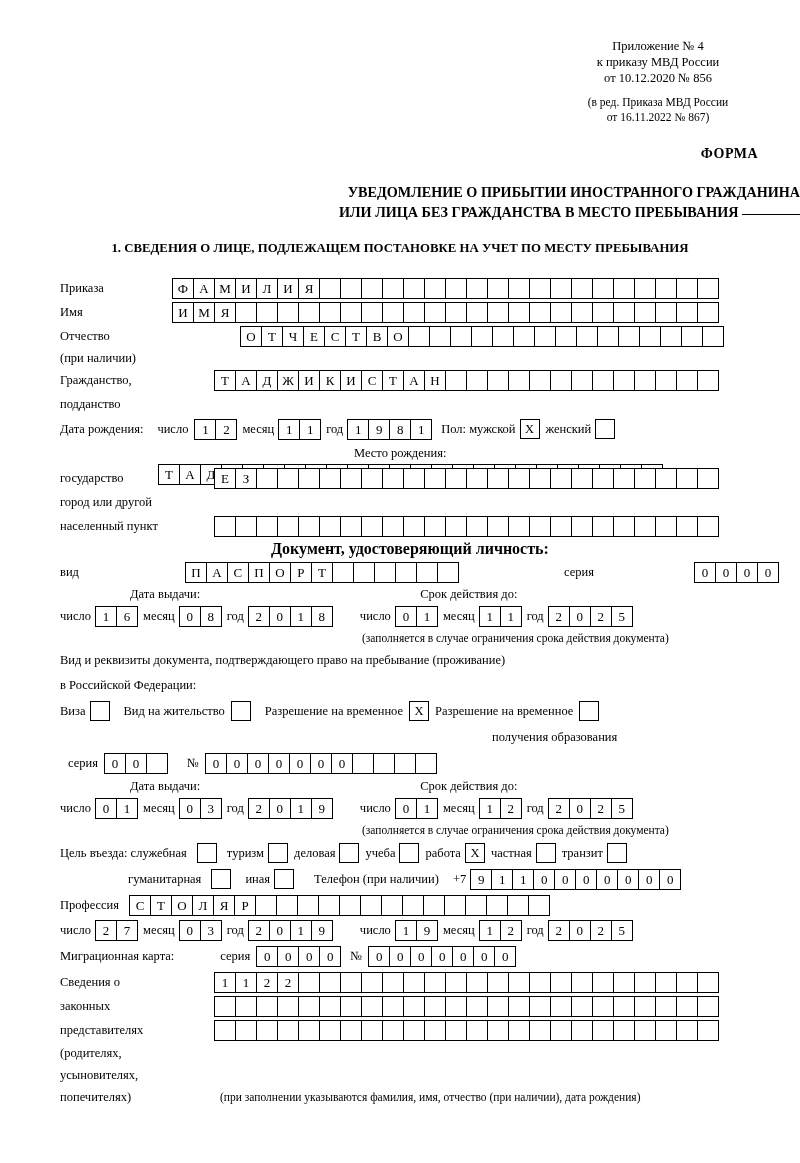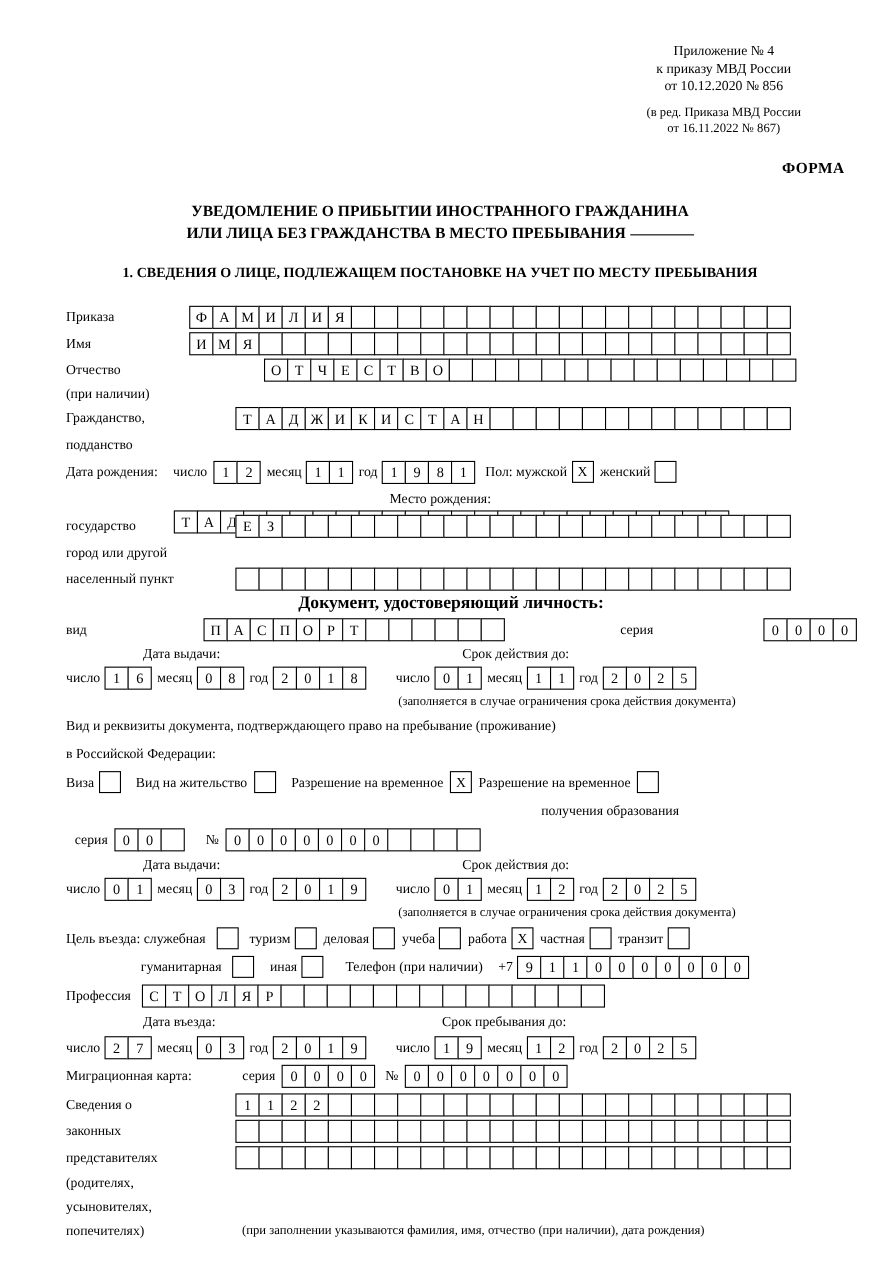--- a/index.html
+++ b/index.html
@@ -32,31 +32,31 @@
     width: 200px;
   }
   .hdr .sub {
     margin-top: 9px;
     font-size: 11.5px;
     line-height: 15px;
   }
   .forma {
     position: absolute;
     top: 146px;
-    right: 32px;
+    right: 42px;
     font-weight: bold;
     font-size: 14px;
     letter-spacing: .5px;
   }
   .title {
     position: absolute;
     top: 182px;
     left: 0;
     width: 800px;
-    text-align: center;
+    text-align: right;
     font-weight: bold;
     font-size: 14.2px;
     line-height: 20px;
   }
   .title .ul-line {
     display: inline-block;
     width: 58px;
     border-bottom: 1px solid #000;
     vertical-align: 2px;
   }
@@ -705,26 +705,20 @@
           <span class="cell"></span>
           <span class="cell"></span>
           <span class="cell"></span>
           <span class="cell"></span>
           <span class="cell"></span>
           <span class="cell"></span>
           <span class="cell"></span>
         </span>
     </div>
 
-    <div class="flexline" style="height:22px;">
-      <span style="width:70px;"></span>
-      <span class="lbl">Дата въезда:</span>
-      <span style="width:206px;"></span>
-      <span class="lbl">Срок пребывания до:</span>
-    </div>
     <div class="flexline" style="height:24px;">
       <span class="lbl">число</span>
       <span class="sp4"></span>
       <span class="cells">
           <span class="cell">2</span>
           <span class="cell">7</span>
         </span>
       <span class="sp6"></span>
       <span class="lbl">месяц</span>
       <span class="sp4"></span>

